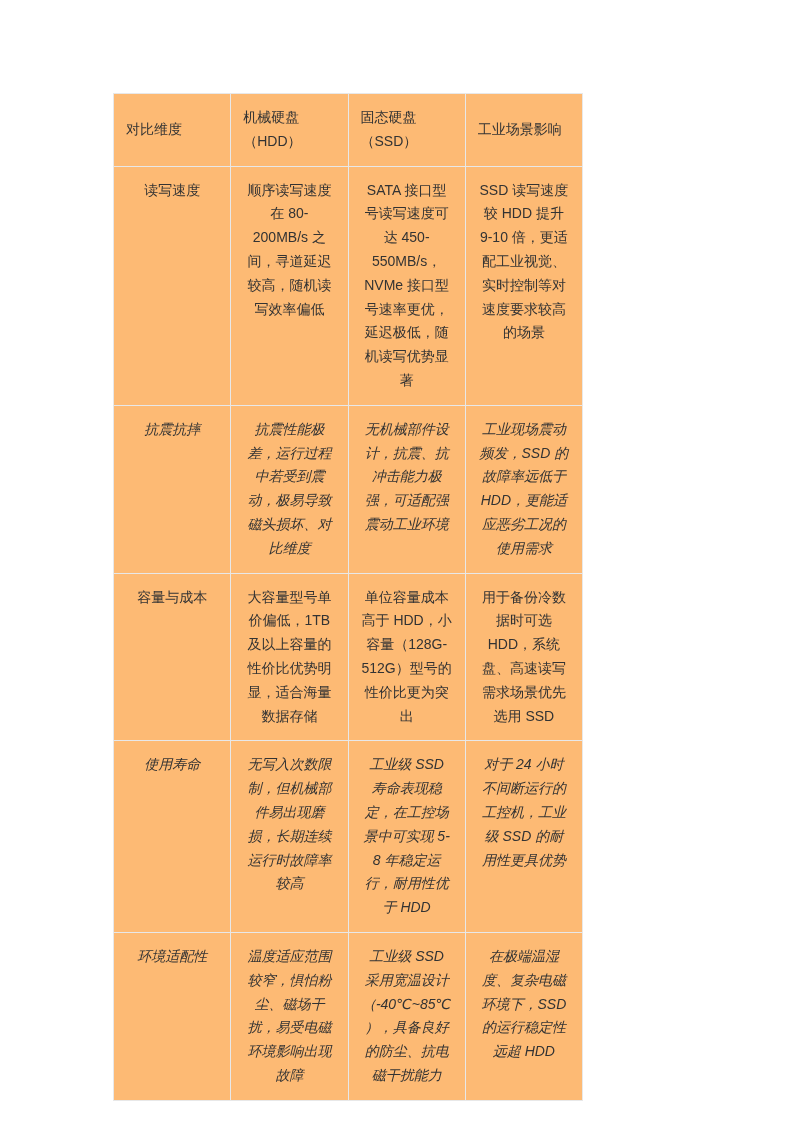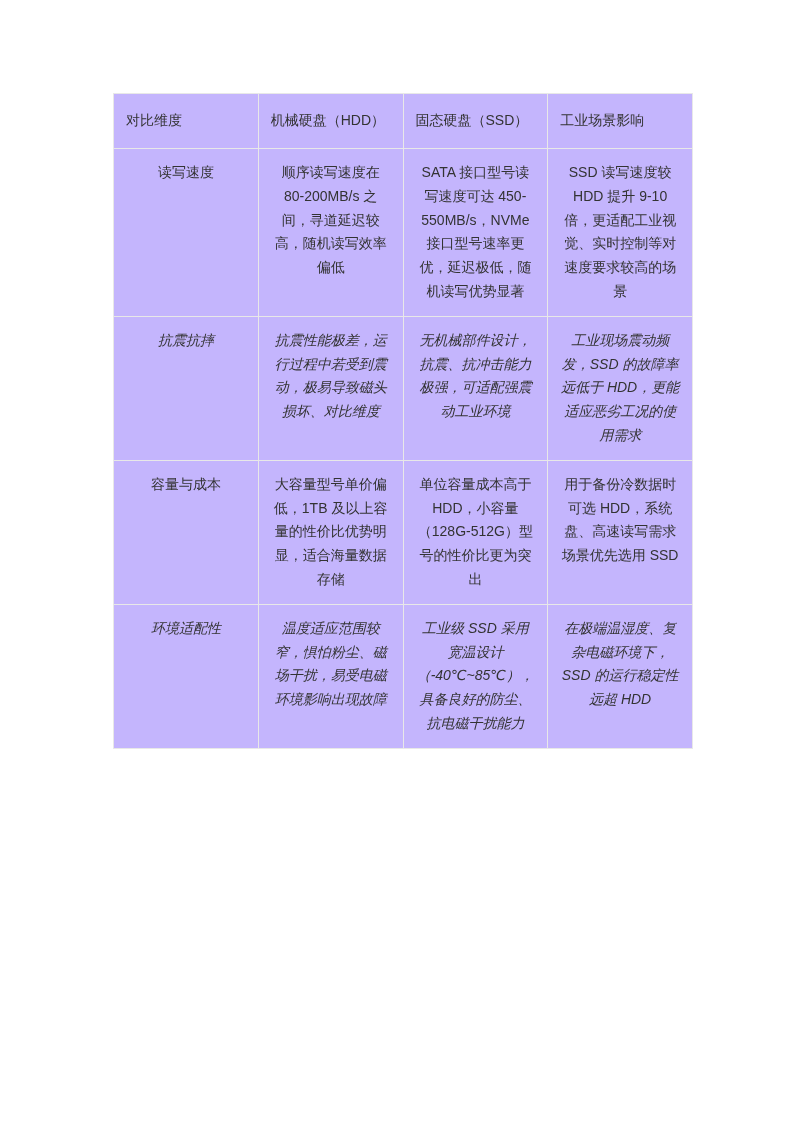--- a/index.html
+++ b/index.html
@@ -14,24 +14,24 @@
     width: 800px;
     height: 1132px;
     background: #ffffff;
     position: relative;
     overflow: hidden;
   }
   table.compare-table {
     position: absolute;
     left: 113px;
     top: 93px;
-    width: 580px;
+    width: 470px;
     border-collapse: collapse;
     table-layout: fixed;
-    background: #c4b5fd;
+    background: #fdba74;
   }
   table.compare-table col { width: 25%; }
   table.compare-table th,
   table.compare-table td {
     border: 1px solid #e8e8e8;
     font-size: 14px;
     line-height: 1.7;
     color: #333333;
     font-weight: normal;
     text-align: left;
@@ -83,20 +83,26 @@
         <td>抗震性能极差，运行过程中若受到震动，极易导致磁头损坏、对比维度</td>
         <td>无机械部件设计，抗震、抗冲击能力极强，可适配强震动工业环境</td>
         <td>工业现场震动频发，SSD 的故障率远低于 HDD，更能适应恶劣工况的使用需求</td>
       </tr>
       <tr class="row-h142">
         <td>容量与成本</td>
         <td>大容量型号单价偏低，1TB 及以上容量的性价比优势明显，适合海量数据存储</td>
         <td>单位容量成本高于 HDD，小容量（128G-512G）型号的性价比更为突出</td>
         <td>用于备份冷数据时可选 HDD，系统盘、高速读写需求场景优先选用 SSD</td>
       </tr>
+      <tr class="row-h143">
+        <td>使用寿命</td>
+        <td>无写入次数限制，但机械部件易出现磨损，长期连续运行时故障率较高</td>
+        <td>工业级 SSD 寿命表现稳定，在工控场景中可实现 5-8 年稳定运行，耐用性优于 HDD</td>
+        <td>对于 24 小时不间断运行的工控机，工业级 SSD 的耐用性更具优势</td>
+      </tr>
       <tr class="row-h140">
         <td>环境适配性</td>
         <td>温度适应范围较窄，惧怕粉尘、磁场干扰，易受电磁环境影响出现故障</td>
         <td>工业级 SSD 采用宽温设计（-40℃~85℃），具备良好的防尘、抗电磁干扰能力</td>
         <td>在极端温湿度、复杂电磁环境下，SSD 的运行稳定性远超 HDD</td>
       </tr>
     </tbody>
   </table>
 </div>
 

